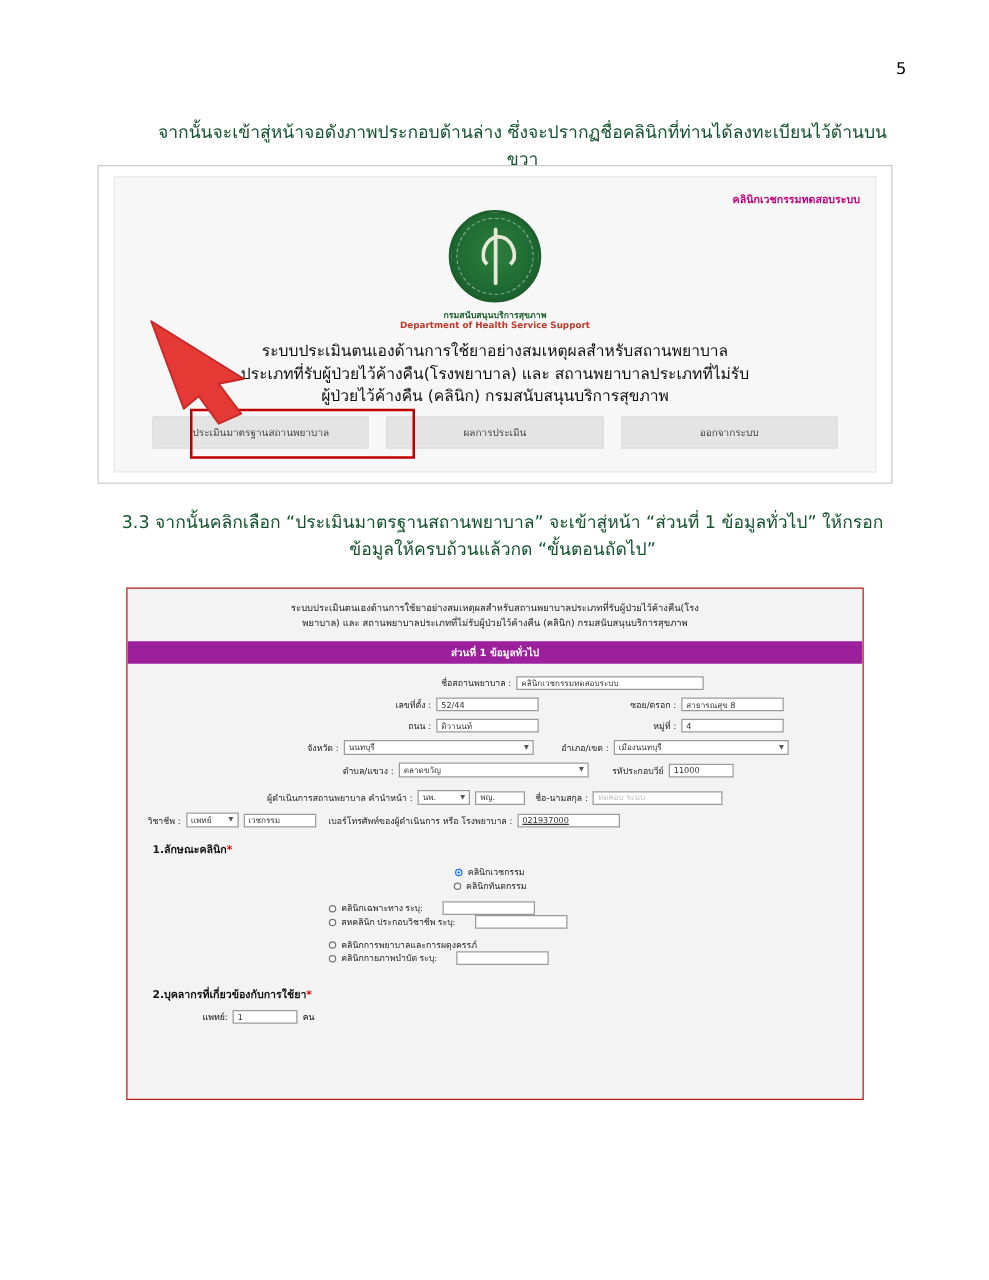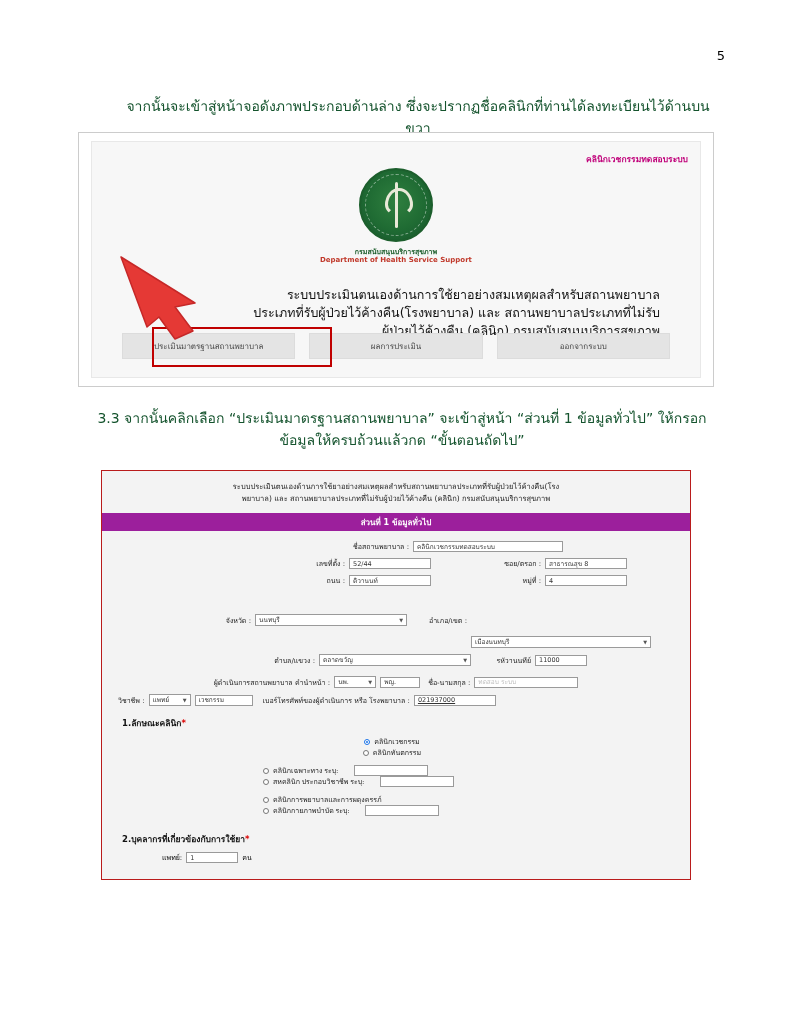--- a/index.html
+++ b/index.html
@@ -135,24 +135,24 @@
     top: 114px;
     left: 0;
     right: 0;
     text-align: center;
     font-size: 7px;
     color: #c0392b;
     font-weight: bold;
   }
   .sys-title {
     position: absolute;
-    top: 144px;
+    top: 130px;
     left: 40px;
     right: 40px;
-    text-align: right;
+    text-align: center;
     font-size: 12.5px;
     line-height: 1.45;
     color: #111;
   }
   .btn-row {
     position: absolute;
     bottom: 18px;
     left: 30px;
     right: 30px;
     display: flex;
@@ -390,33 +390,33 @@
         <div class="fin" style="width:82px;">4</div>
       </div>
 
       <div class="frow center">
         <div class="flabel" style="width:110px;">จังหวัด :</div>
         <div class="fsel" style="width:152px;">
           <span>นนทบุรี</span>
           <span class="caret">▼</span>
         </div>
         <div class="flabel" style="width:60px;">อำเภอ/เขต :</div>
-        <div class="fsel" style="width:180px;margin-top:44px;">
+        <div class="fsel" style="width:140px;">
           <span>เมืองนนทบุรี</span>
           <span class="caret">▼</span>
         </div>
       </div>
 
       <div class="frow center">
         <div class="flabel" style="width:110px;">ตำบล/แขวง :</div>
         <div class="fsel" style="width:152px;">
           <span>ตลาดขวัญ</span>
           <span class="caret">▼</span>
         </div>
-        <div class="flabel" style="width:60px;">รหัวานนทีย์</div>
+        <div class="flabel" style="width:60px;">รหัประกอบวีย์</div>
         <div class="fin" style="width:52px;">11000</div>
       </div>
 
       <div class="frow" style="margin-top:10px;justify-content:center;">
         <div class="flabel" style="width:auto;">ผู้ดำเนินการสถานพยาบาล คำนำหน้า :</div>
         <div class="fsel" style="width:42px;">
           <span>นพ.</span>
           <span class="caret">▼</span>
         </div>
         <div class="fin" style="width:40px;margin-left:4px;">พญ.</div>

